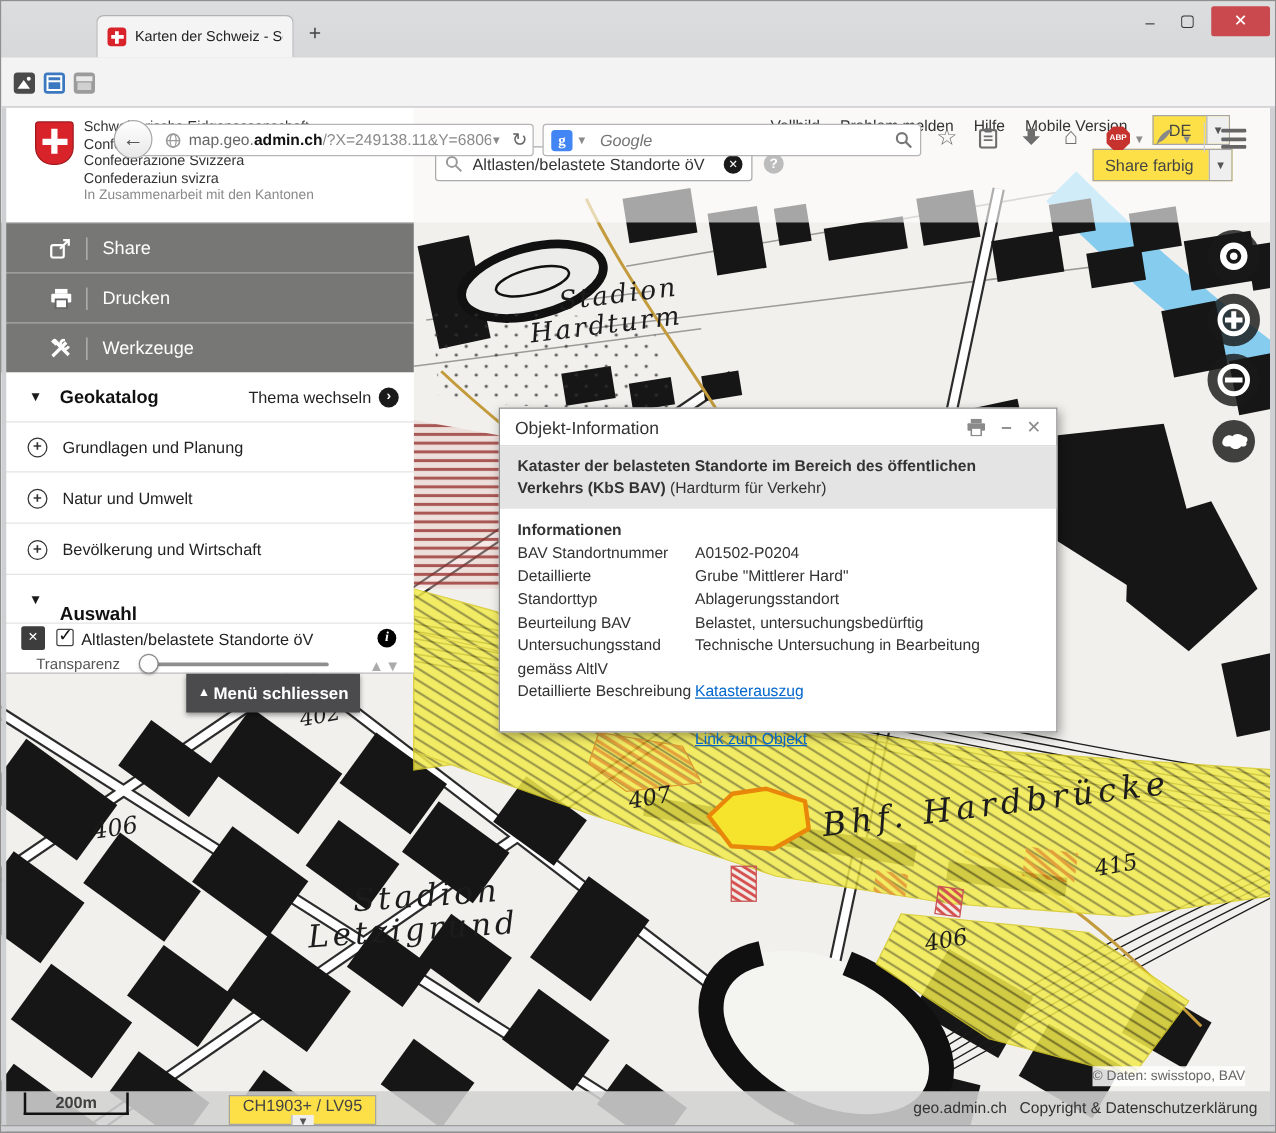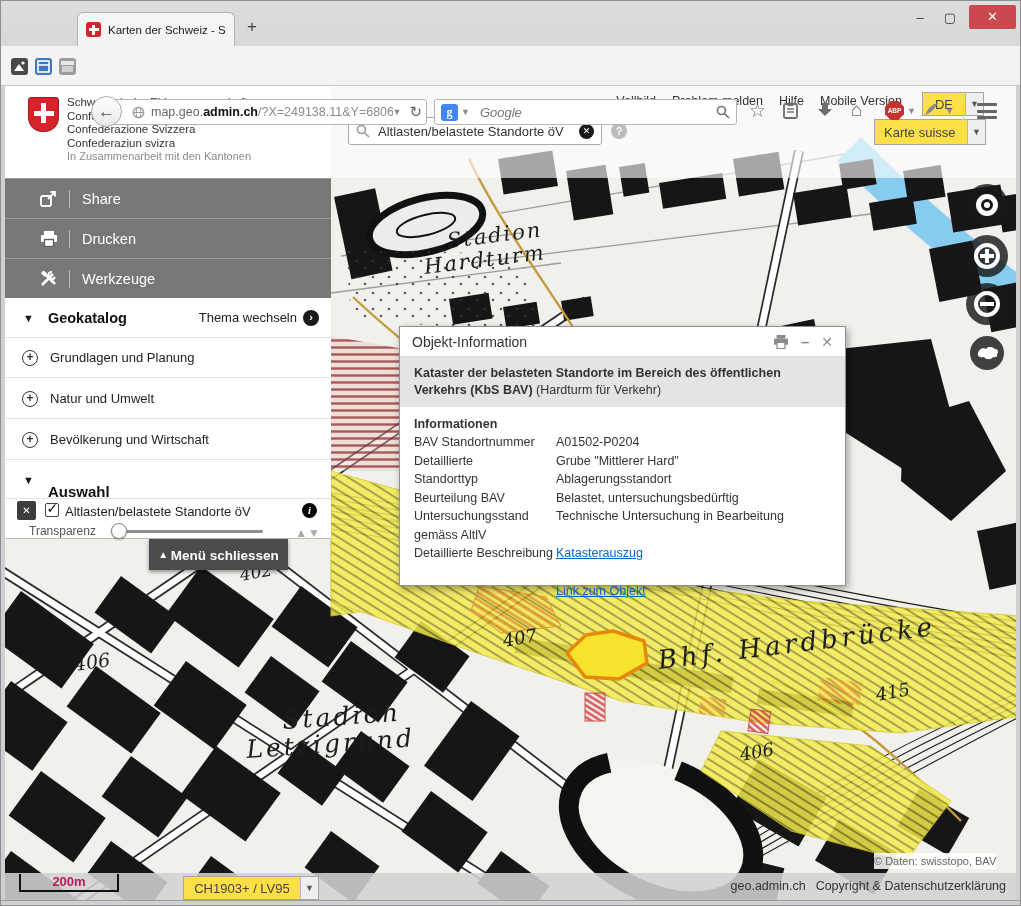--- a/index.html
+++ b/index.html
@@ -110,23 +110,23 @@
   .popup-band{background:#e4e4e4;padding:8px 14px;font-size:12.5px;color:#333;line-height:17px;}
   .popup-body{padding:10px 14px;font-size:12.5px;color:#333;}
   .inforow{display:flex;line-height:18.5px;}
   .inforow .l{width:142px;flex:0 0 142px;}
   .inforow .v{flex:1;}
   a.blue{color:#0066cc;text-decoration:underline;}
 
   
   .footbar{position:absolute;left:0;top:872px;width:1021px;height:27px;background:rgba(210,210,210,0.88);z-index:9;
     display:flex;align-items:center;}
-  .scalebar{position:absolute;left:18px;top:1px;width:100px;height:18px;border-left:2px solid #111;
-    border-right:2px solid #111;border-bottom:2px solid #111;text-align:center;font-size:13px;font-weight:bold;color:#be185d;}
-  .projsel{position:absolute;left:182px;top:3px;width:136px;}
+  .scalebar{position:absolute;left:18px;top:1px;width:84px;height:18px;border-left:2px solid #111;
+    border-right:2px solid #111;border-bottom:2px solid #111;text-align:center;font-size:13px;font-weight:bold;color:#404040;}
+  .projsel{position:absolute;left:182px;top:3px;width:118px;flex-direction:column;}
   .footlinks{position:absolute;right:16px;top:6px;font-size:12.5px;color:#333;display:flex;gap:10px;}
   .attrib{position:absolute;left:873px;top:852px;background:rgba(255,255,255,0.85);font-size:11px;color:#666;
     padding:2px 0;z-index:6;}
 
   .mapsvg{position:absolute;left:0;top:85px;width:1021px;height:817px;z-index:1;}
   .mlabel{font-family:"DejaVu Serif","Liberation Serif",serif;font-style:italic;fill:#1c1c1c;}
 </style>
 </head>
 <body>
 
@@ -317,21 +317,21 @@
     <div class="geo-search">
       <svg width="14" height="14" viewBox="0 0 14 14">
         <circle cx="5.5" cy="5.5" r="4" fill="none" stroke="#999" stroke-width="1.6"></circle>
         <line x1="8.5" y1="8.5" x2="13" y2="13" stroke="#999" stroke-width="1.6"></line>
       </svg>
       <input readonly="" value="Altlasten/belastete Standorte öV" style="">
       <div class="clear-x">✕</div>
     </div>
     <div class="help-q">?</div>
     <div class="sel abs" style="right:36px;top:33px;width:112px;height:26px;">
-      <span style="flex:1;padding-left:9px;">Karte suisse</span>
+      <span style="flex:1;padding-left:9px;">Share farbig</span>
       <span class="chev">▼</span>
     </div>
   </div>
 
   <div class="tools-row" style="top:177px;">
     <svg class="ic" width="18" height="16" viewBox="0 0 18 16">
       <rect x="1" y="5" width="10" height="10" rx="1.5" fill="none" stroke="#fff" stroke-width="1.8"></rect>
       <path d="M8,8 L15,1 M10.5,1 H15 V5.5" fill="none" stroke="#fff" stroke-width="1.8"></path>
     </svg>
     <span class="lbl">Share</span>

